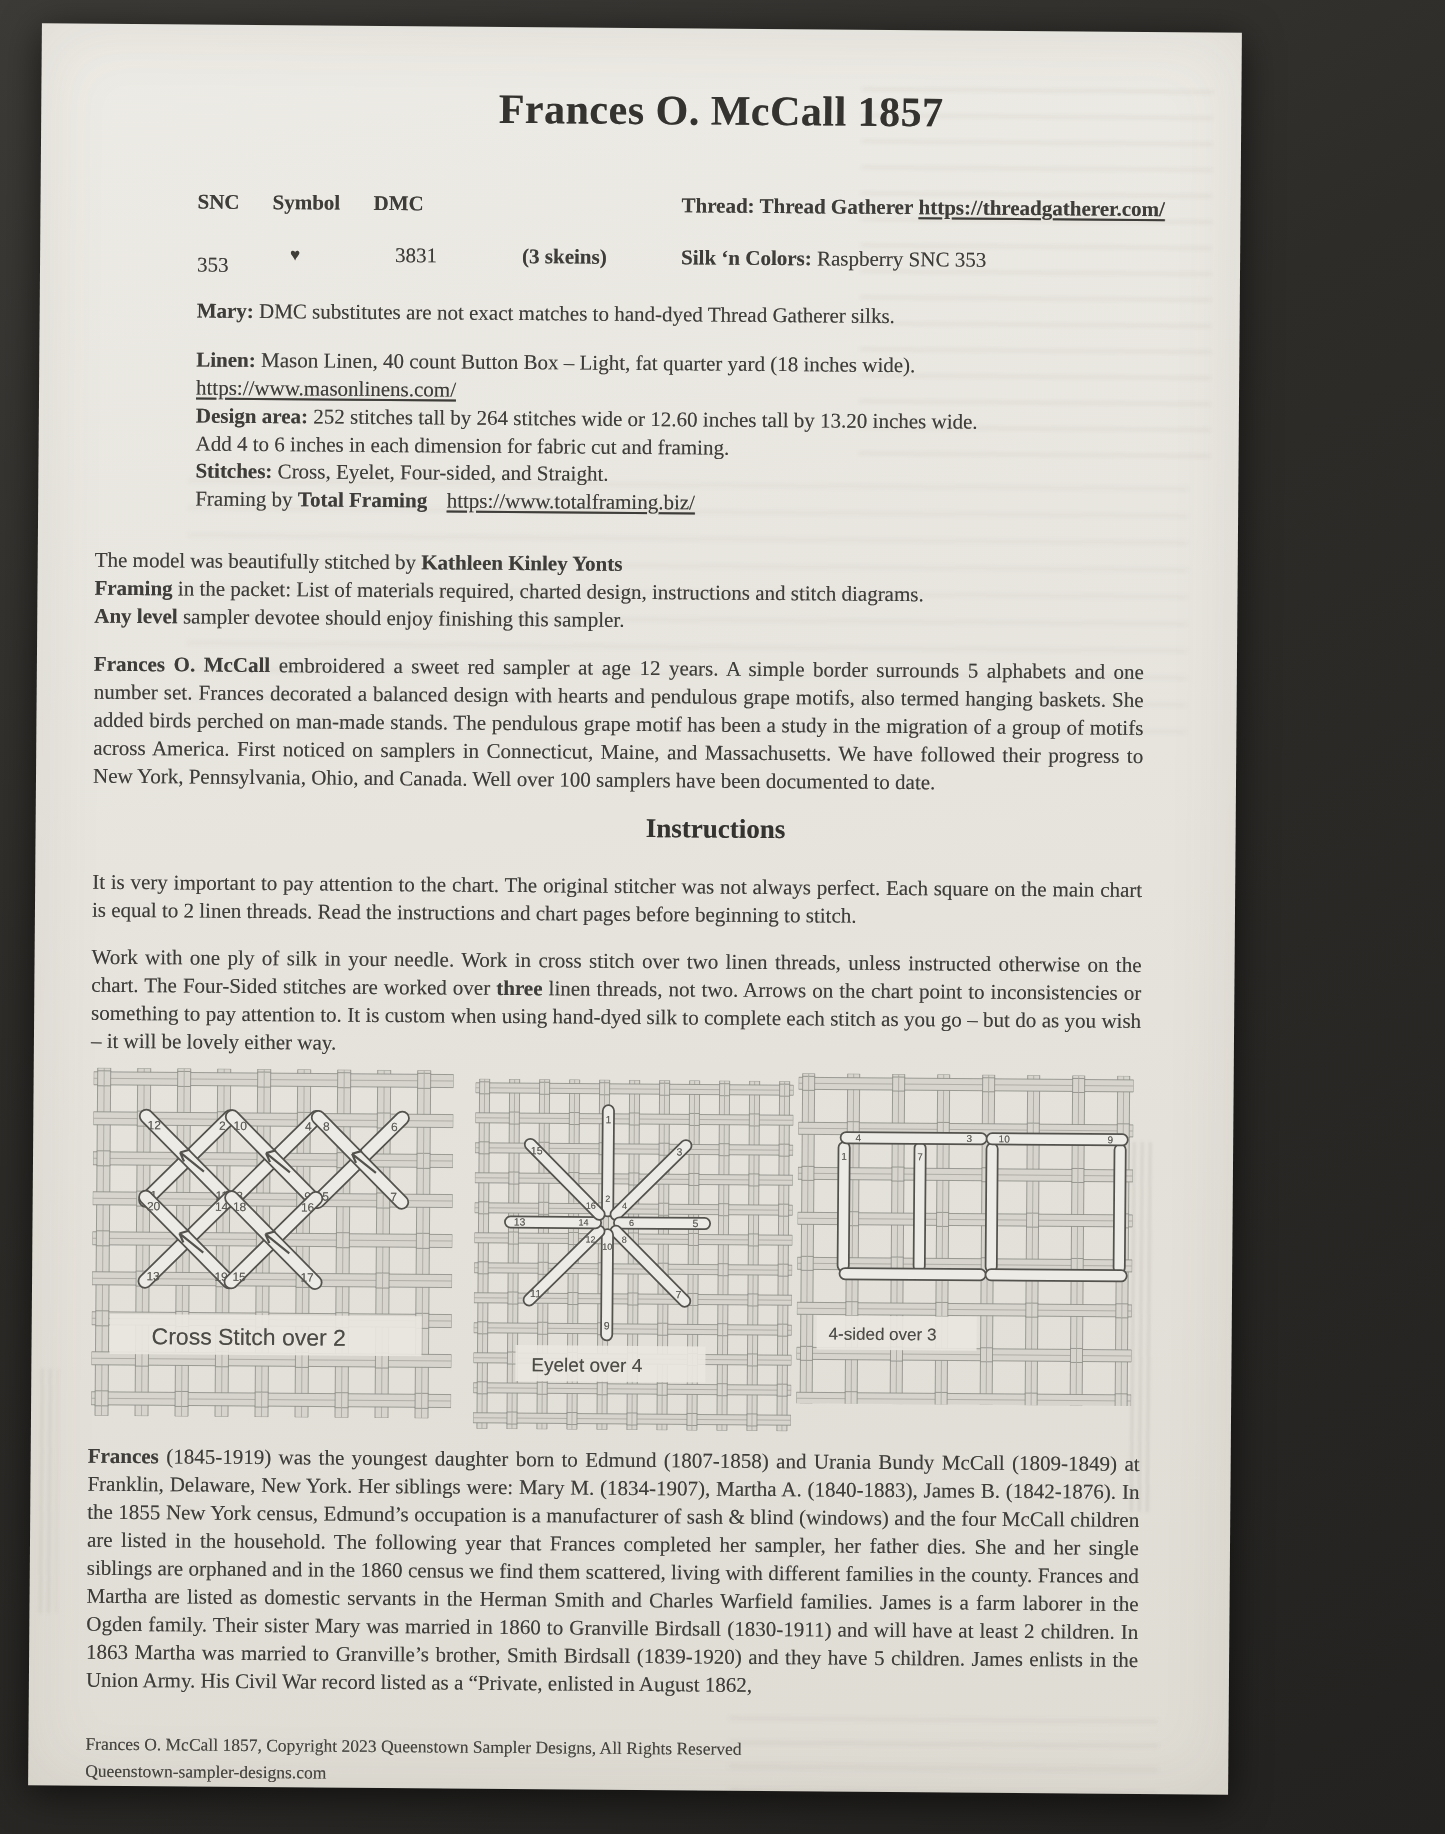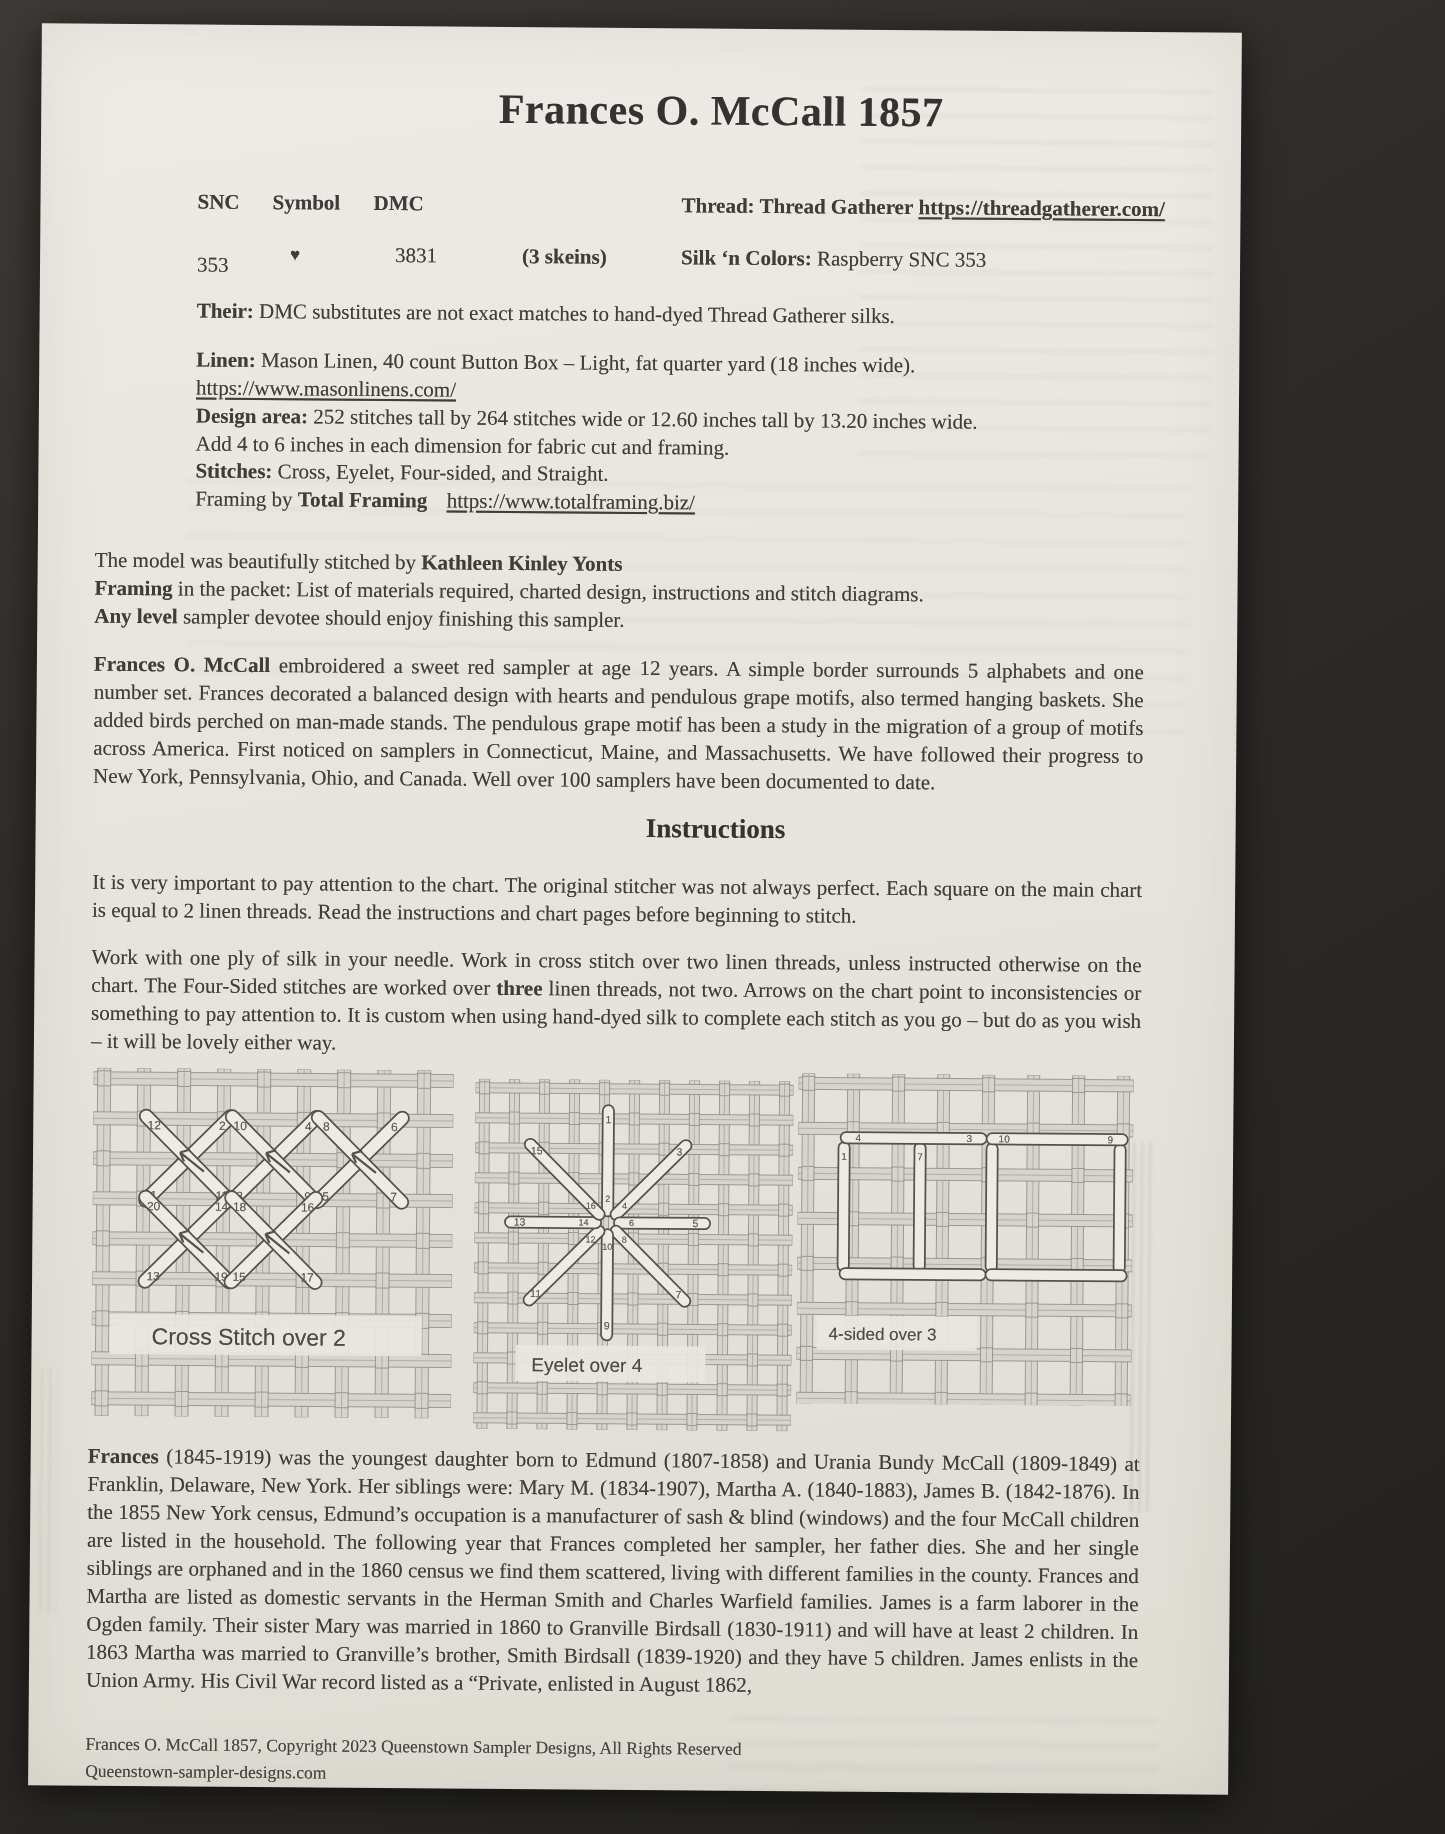--- a/index.html
+++ b/index.html
@@ -63,21 +63,21 @@
   <div class="abs" style="left:157px;top:226px;">353</div>
   <div class="abs heart" style="left:250px;top:216px;">♥</div>
   <div class="abs" style="left:355px;top:215px;">3831</div>
   <div class="abs b" style="left:438px;top:215px;margin-left:44px;">(3 skeins)</div>
   <div class="abs" style="left:641px;top:215px;">
     <span class="b">Silk ‘n Colors:</span>
     <span>Raspberry SNC 353</span>
   </div>
 
   <div class="abs" style="left:157px;top:272px;">
-    <span class="b">Their:</span>
+    <span class="b">Mary:</span>
     <span>  DMC substitutes are not exact matches to hand-dyed Thread Gatherer silks.</span>
   </div>
 
   <div class="abs" style="left:157px;top:321px;">
     <span class="b">Linen:</span>
     <span> Mason Linen, 40 count Button Box – Light, fat quarter yard (18 inches wide).</span>
   </div>
   <div class="abs u" style="left:157px;top:349px;">https://www.masonlinens.com/</div>
   <div class="abs" style="left:157px;top:377px;">
     <span class="b">Design area:</span>

